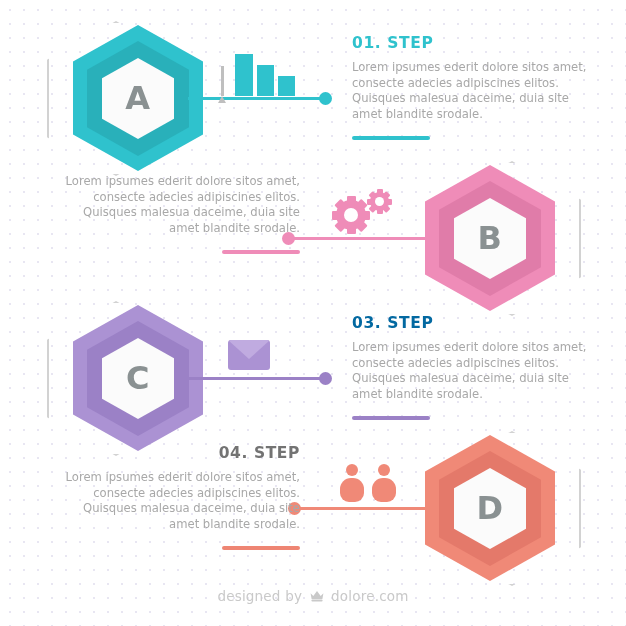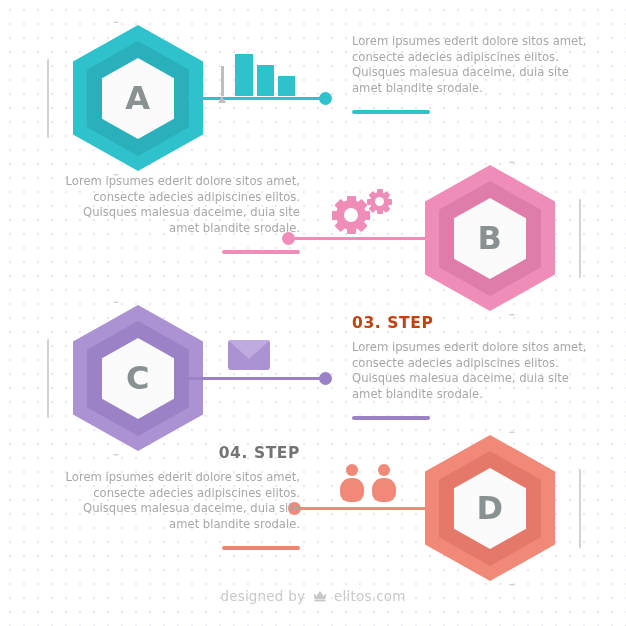--- a/index.html
+++ b/index.html
@@ -267,20 +267,21 @@
           <span class="head"></span>
           <span class="shaft"></span>
         </div>
         <span class="bar" style="left:17px;width:18px;height:42px;background:#2fc2cd"></span>
         <span class="bar" style="left:39px;width:17px;height:31px;background:#2fc2cd"></span>
         <span class="bar" style="left:60px;width:17px;height:20px;background:#2fc2cd"></span>
       </div>
     </div>
 
     <div class="text-block at-right">
+      <p class="step-title" style="color:#2fc2cd">01. STEP</p>
       <p class="step-body">Lorem ipsumes ederit dolore sitos amet, consecte adecies adipiscines elitos. Quisques malesua daceime, duia site amet blandite srodale.</p>
       <div class="step-underline" style="background:#2fc2cd"></div>
     </div>
   </div>
 
   <div class="step-row row-2">
 
     <div class="hex-group right">
       <div class="hex-deco deco-right"></div>
       <div class="hex hex-outer" style="background:#ef8cb8"></div>
@@ -330,21 +331,21 @@
       <span class="dot dot-right" style="background:#9b81c6"></span>
     </div>
 
     <div class="icon-wrap" style="left:228px; margin-top:-44px;">
       <div class="envelope" style="left:0; top:6px; width:42px; height:30px; background:#ab92d3;">
         <span style="position:absolute;left:0;top:0;width:0;height:0;border-left:21px solid transparent;border-right:21px solid transparent;border-top:19px solid #c0abe0;"></span>
       </div>
     </div>
 
     <div class="text-block at-right">
-      <p class="step-title" style="color:#c2410c">03. STEP</p>
+      <p class="step-title" style="color:#0369a1">03. STEP</p>
       <p class="step-body">Lorem ipsumes ederit dolore sitos amet, consecte adecies adipiscines elitos. Quisques malesua daceime, duia site amet blandite srodale.</p>
       <div class="step-underline" style="background:#9b81c6"></div>
     </div>
   </div>
 
   <div class="step-row row-4">
 
     <div class="hex-group right">
       <div class="hex-deco deco-right"></div>
       <div class="hex hex-outer" style="background:#f08977"></div>
@@ -376,16 +377,16 @@
   </div>
 
   <div id="footer">
     <span>designed by</span>
     <span class="crown">
       <svg width="16" height="14" viewBox="0 0 16 14" aria-hidden="true">
         <path d="M1.6 4.2 L4.3 7.0 L8 2.0 L11.7 7.0 L14.4 4.2 L13.4 10.0 L2.6 10.0 Z" fill="#c9c9c9"></path>
         <rect x="2.4" y="10.6" width="11.2" height="2.0" rx="1" fill="#c9c9c9"></rect>
       </svg>
     </span>
-    <span>elitos.com</span>
+    <span>dolore.com</span>
   </div>
 
 </div>
 
 </body></html>

